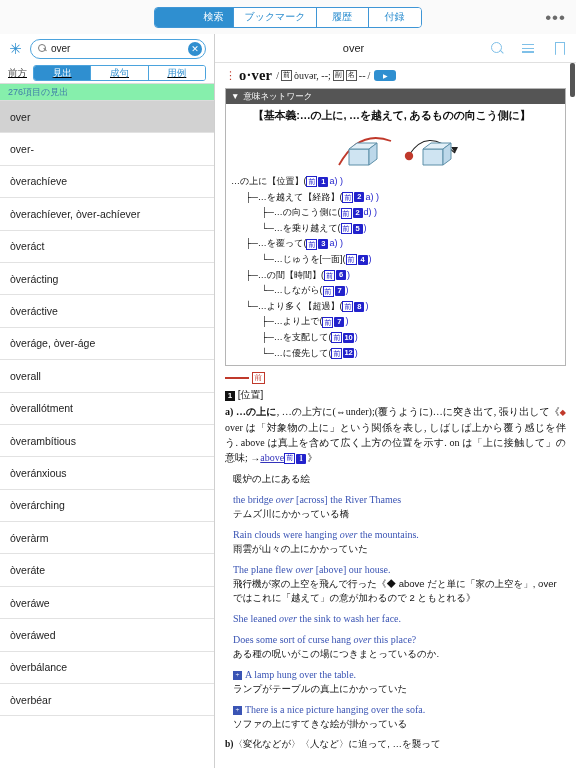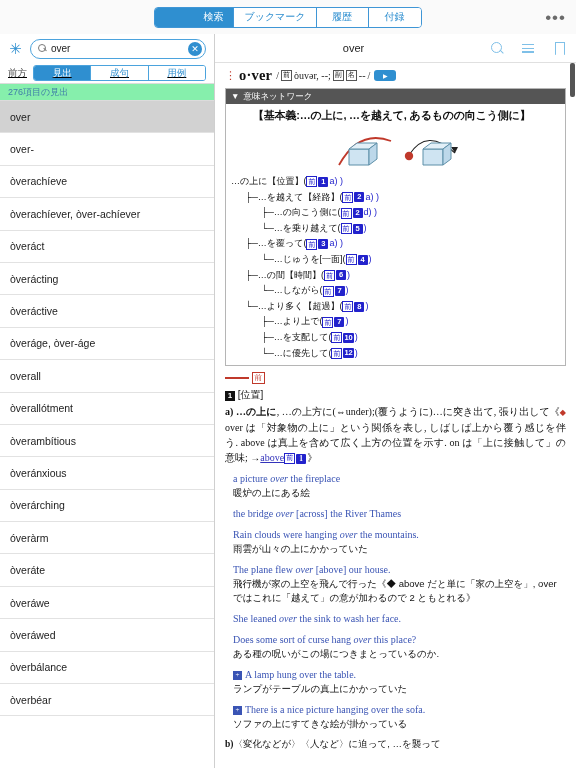--- a/index.html
+++ b/index.html
@@ -453,26 +453,26 @@
           <span>[位置]</span>
         </div>
 
         <div class="defpara">
           <b>a)</b>
           <b>…の上に</b><span>, …の上方に(⇔under);(覆うように)…に突き出て, 張り出して《</span><span class="diamond">◆</span>
           <span>over は「対象物の上に」という関係を表し, しばしば上から覆う感じを伴う. above は真上を含めて広く上方の位置を示す. on は「上に接触して」の意味; →</span><span class="lnk">above</span><span class="zenbox">前</span><span class="numbox">1</span><span>》</span>
         </div>
 
         <div class="ex">
-          <div class="ex-en"><span>a picture </span><i>over</i><span> the fireplace</span></div>
           <div class="ex-ja">暖炉の上にある絵</div>
         </div>
 
         <div class="ex">
           <div class="ex-en"><span>the bridge </span><i>over</i><span> [across] the River Thames</span></div>
+          <div class="ex-ja">テムズ川にかかっている橋</div>
         </div>
 
         <div class="ex">
           <div class="ex-en"><span>Rain clouds were hanging </span><i>over</i><span> the mountains.</span></div>
           <div class="ex-ja">雨雲が山々の上にかかっていた</div>
         </div>
 
         <div class="ex">
           <div class="ex-en"><span>The plane flew </span><i>over</i><span> [above] our house.</span></div>
           <div class="ex-ja">飛行機が家の上空を飛んで行った《◆ above だと単に「家の上空を」, over ではこれに「越えて」の意が加わるので 2 ともとれる》</div>

